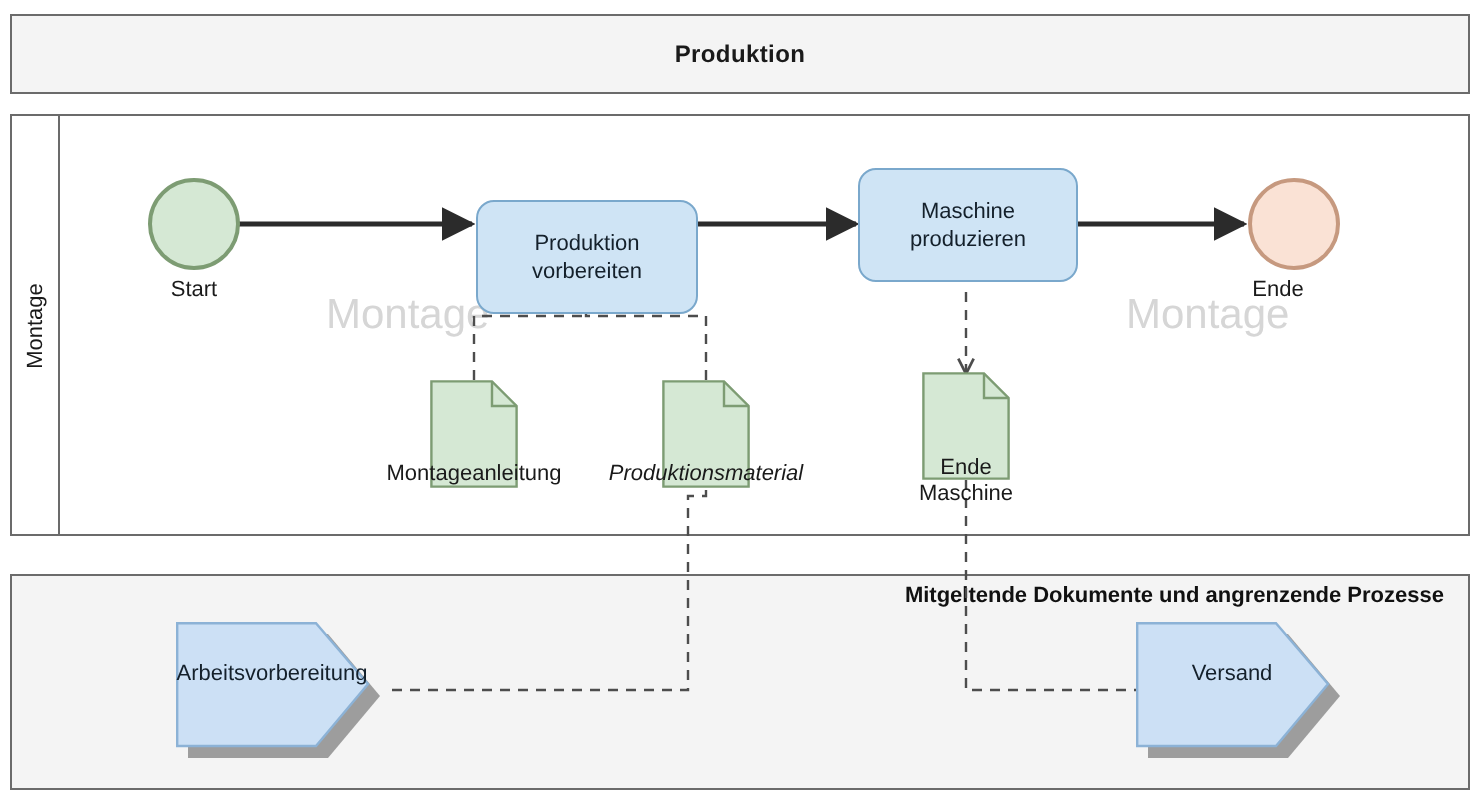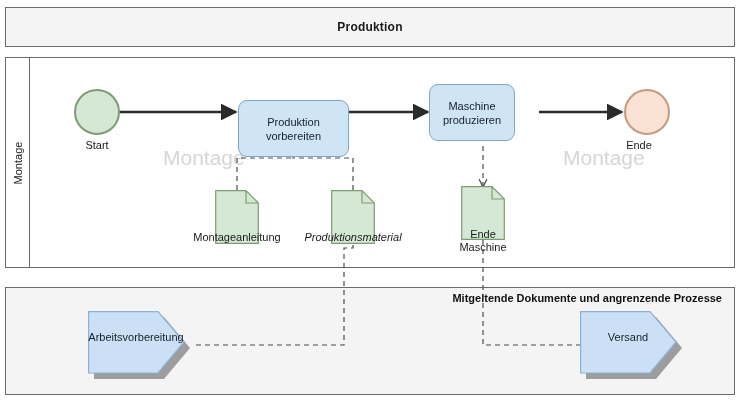--- a/index.html
+++ b/index.html
@@ -248,21 +248,21 @@
   <div class="event" style="left:74px; top:89px; width:46px; height:46px; background:#d5e8d4; border:2px solid #7d9c73;"></div>
   <div class="event-label" style="left:74px; top:139px; width:46px;">Start</div>
 
   <div class="event" style="left:624px; top:89px; width:46px; height:46px; background:#fae2d5; border:2px solid #c6997f;"></div>
   <div class="event-label" style="left:616px; top:139px; width:46px;">Ende</div>
 
   <div class="task" style="left:238px; top:84px; width:111px; height:57px; background:#cfe4f5; border:1.5px solid #7aa8cc;margin-top:16px;">
     <span>Produktion vorbereiten</span>
   </div>
 
-  <div class="task" style="left:429px; top:84px; width:86px; height:57px; background:#cfe4f5; border:1.5px solid #7aa8cc;">
+  <div class="task" style="left:429px; top:84px; width:110px; height:57px; background:#cfe4f5; border:1.5px solid #7aa8cc;">
     <span>Maschine produzieren</span>
   </div>
 
   <div class="doc" style="left:215px; top:190px;">
     <svg width="44" height="54" viewBox="0 0 44 54" xmlns="http://www.w3.org/2000/svg">
       <path d="M 0.7 0.7 L 31 0.7 L 43.3 13 L 43.3 53.3 L 0.7 53.3 Z" fill="#d5e8d4" stroke="#7d9c73" stroke-width="1.2"></path>
       <path d="M 31 0.7 L 31 13 L 43.3 13" fill="none" stroke="#7d9c73" stroke-width="1.2"></path>
     </svg>
   </div>
   <div class="doc-label" style="left:177px; top:231px; width:120px;">Montageanleitung</div>
@@ -285,21 +285,21 @@
   <div class="doc-label" style="left:433px; top:241px; width:100px;">Maschine</div>
 
   <div class="chevron-wrap" style="left:88px; top:311px;">
     <svg width="110" height="68" viewBox="0 0 110 68" xmlns="http://www.w3.org/2000/svg">
       <path d="M 6 6 L 76 6 L 102 37 L 76 68 L 6 68 Z" fill="#808080" opacity="0.75"></path>
       <path d="M 0.6 0.6 L 70 0.6 L 96 31 L 70 62 L 0.6 62 Z" fill="#cce0f5" stroke="#8cb2d6" stroke-width="1.2"></path>
     </svg>
     <div class="chevron-label">Arbeitsvorbereitung</div>
   </div>
 
-  <div class="chevron-wrap" style="left:580px; top:311px;">
+  <div class="chevron-wrap" style="left:568px; top:311px;">
     <svg width="110" height="68" viewBox="0 0 110 68" xmlns="http://www.w3.org/2000/svg">
       <path d="M 6 6 L 76 6 L 102 37 L 76 68 L 6 68 Z" fill="#808080" opacity="0.75"></path>
       <path d="M 0.6 0.6 L 70 0.6 L 96 31 L 70 62 L 0.6 62 Z" fill="#cce0f5" stroke="#8cb2d6" stroke-width="1.2"></path>
     </svg>
     <div class="chevron-label">Versand</div>
   </div>
 
 </div>
 
 </body></html>

